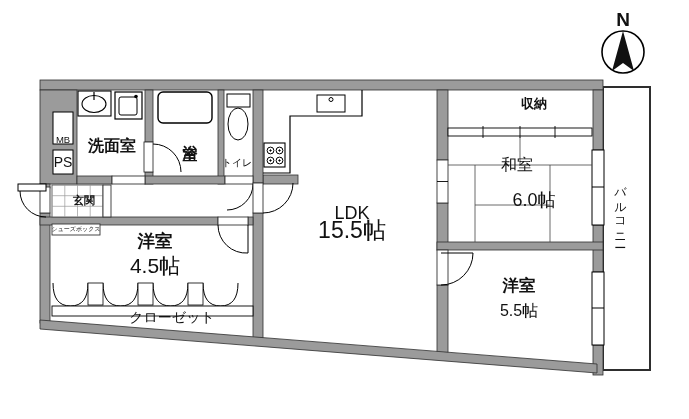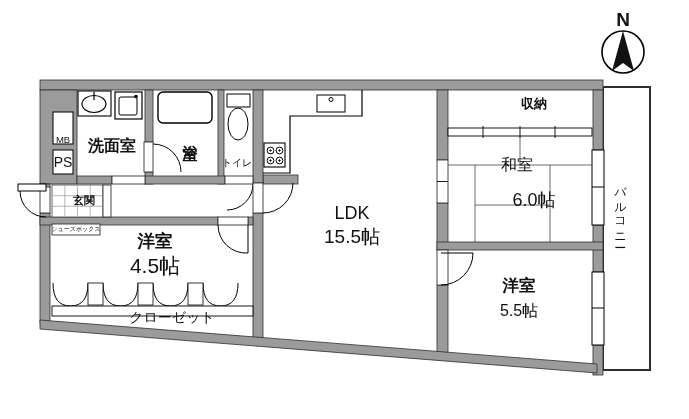--- a/index.html
+++ b/index.html
@@ -179,21 +179,21 @@
   <div class="lbl" style="left:76px;top:229px;font-size:6px;">シューズボックス</div>
 
   <div class="lbl" style="left:112px;top:146px;font-size:16px;font-weight:700;">洗面室</div>
   <div class="lbl vert" style="left:190px;top:133px;font-size:15px;font-weight:600;transform:translate(-50%,0);">浴室</div>
   <div class="lbl" style="left:237px;top:163px;font-size:10px;">トイレ</div>
 
   <div class="lbl" style="left:63px;top:140px;font-size:9.5px;">MB</div>
   <div class="lbl" style="left:63px;top:162px;font-size:14px;">PS</div>
 
   <div class="lbl" style="left:352px;top:213px;font-size:18px;">LDK</div>
-  <div class="lbl" style="left:352px;top:237px;font-size:19px;">15.5帖</div>
+  <div class="lbl" style="left:352px;top:230px;font-size:23px;">15.5帖</div>
 
   <div class="lbl" style="left:155px;top:241px;font-size:17.5px;font-weight:600;">洋室</div>
   <div class="lbl" style="left:155px;top:266px;font-size:21px;">4.5帖</div>
   <div class="lbl" style="left:172px;top:317px;font-size:14px;">クローゼット</div>
 
   <div class="lbl" style="left:520px;top:104px;font-size:13px;font-weight:600;margin-left:14px;">収納</div>
   <div class="lbl" style="left:517px;top:165px;font-size:16px;font-weight:400;">和室</div>
   <div class="lbl" style="left:526px;top:200px;font-size:18px;margin-left:8px;">6.0帖</div>
 
   <div class="lbl" style="left:519px;top:286px;font-size:16.5px;font-weight:600;">洋室</div>

